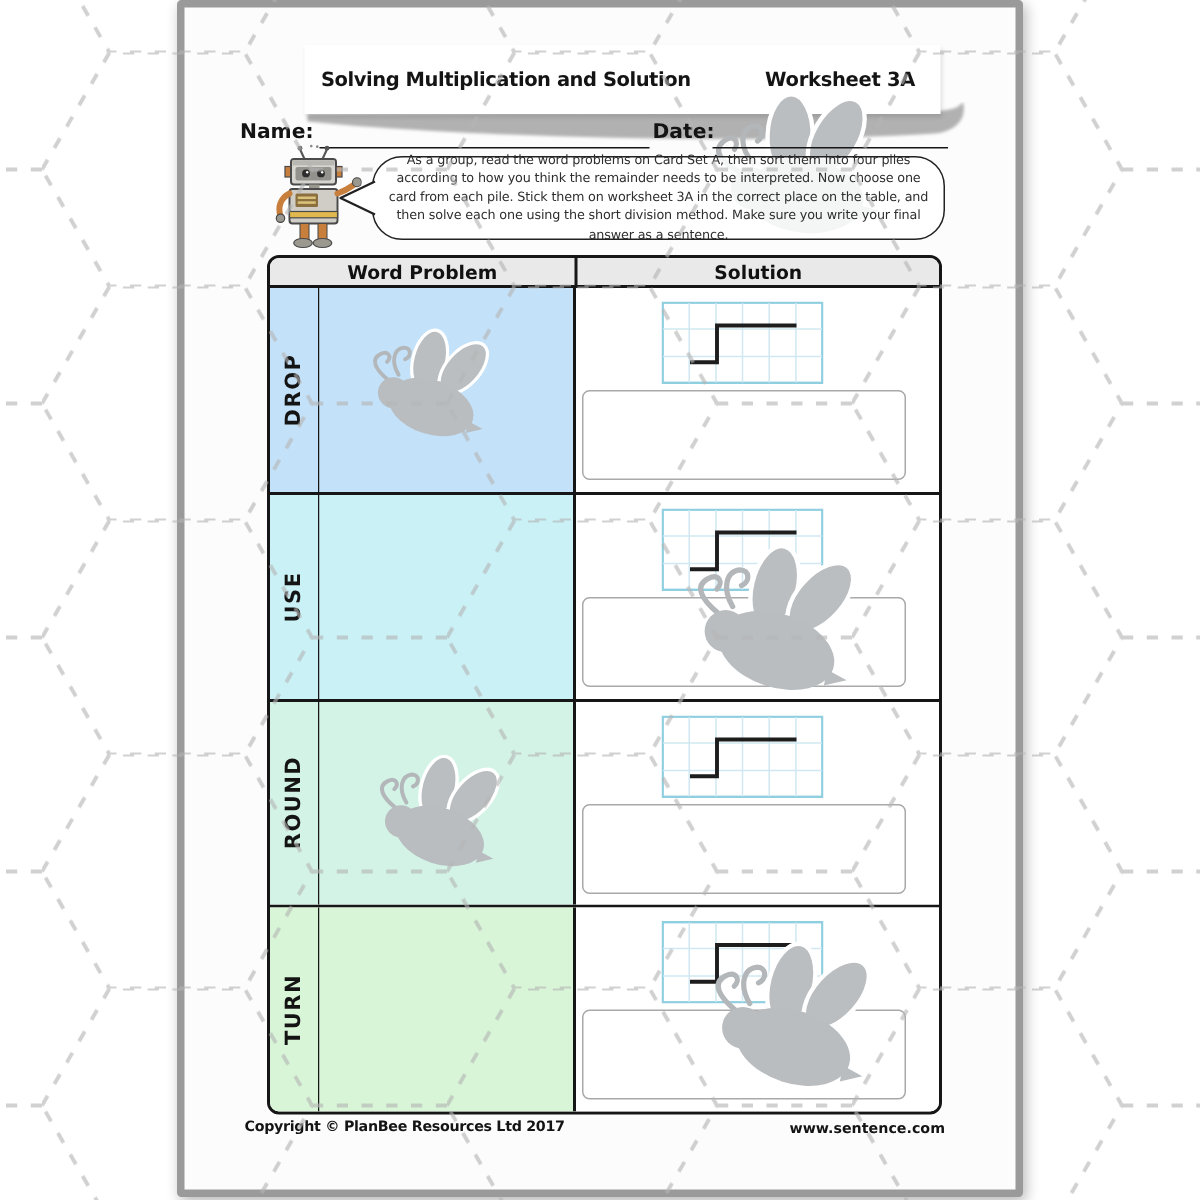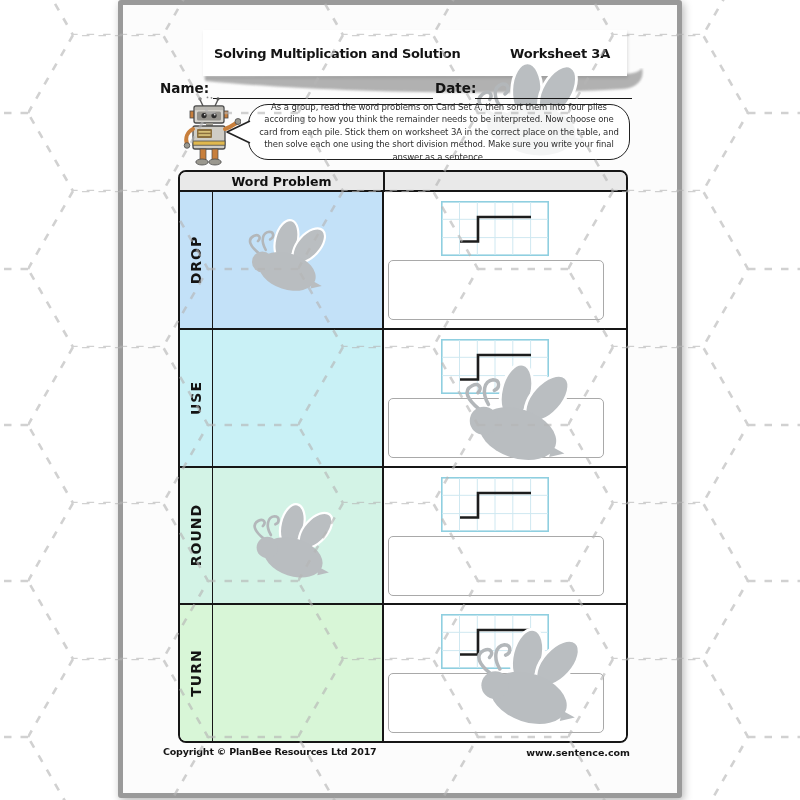--- a/index.html
+++ b/index.html
@@ -164,20 +164,23 @@
     </div>
     <svg class="bubble-tail" width="27" height="26">
       <path d="M25,2 L2,13 L25,24" fill="#ffffff" stroke="#222" stroke-width="1.6" stroke-linejoin="round"></path>
     </svg>
 
     <div class="wtable">
       <div class="thead">
         <div class="th-left">
           <span class="th-text">Word Problem</span>
         </div>
+        <div class="th-right">
+          <span class="th-text">Solution</span>
+        </div>
       </div>
 
       <div class="trow">
         <div class="cell-label" style="background-color: rgb(195, 225, 248);">
           <span>DROP</span>
         </div>
         <div class="cell-word" style="background-color: rgb(195, 225, 248);">
           <svg class="bee bee-in-cell" style="left:20px;top:25px" width="112" height="82" viewBox="0 0 130 95">
               <use href="#bee-shape"></use>
             </svg>

